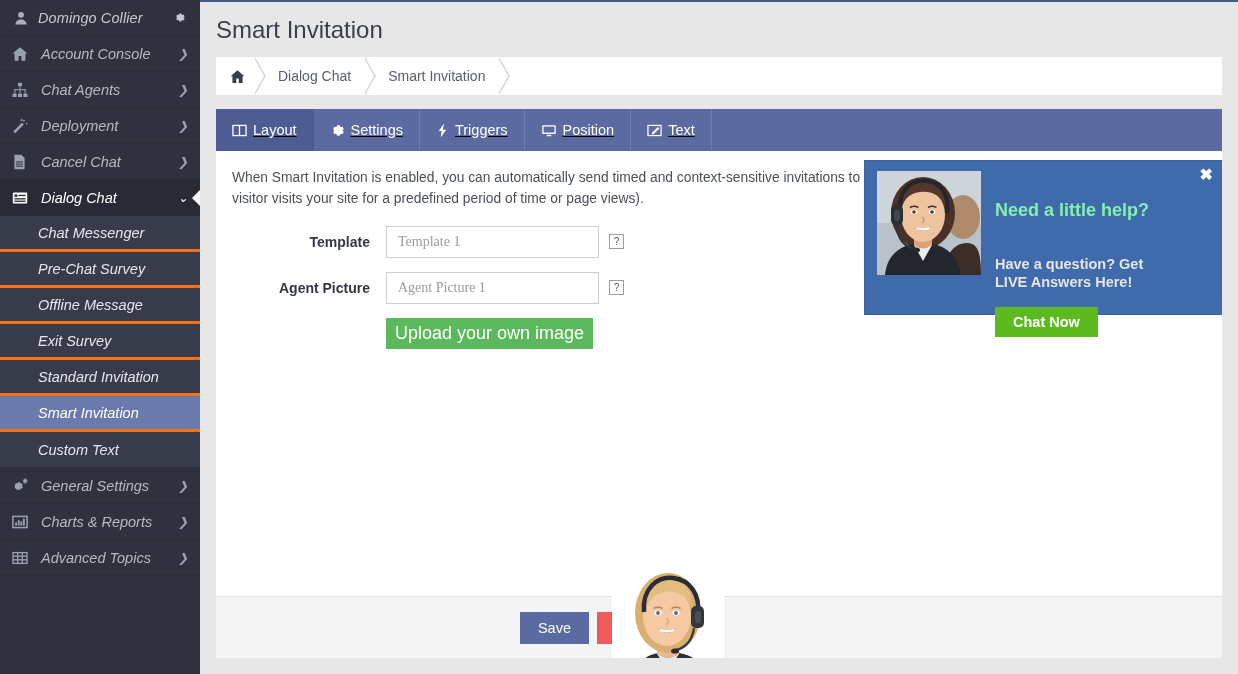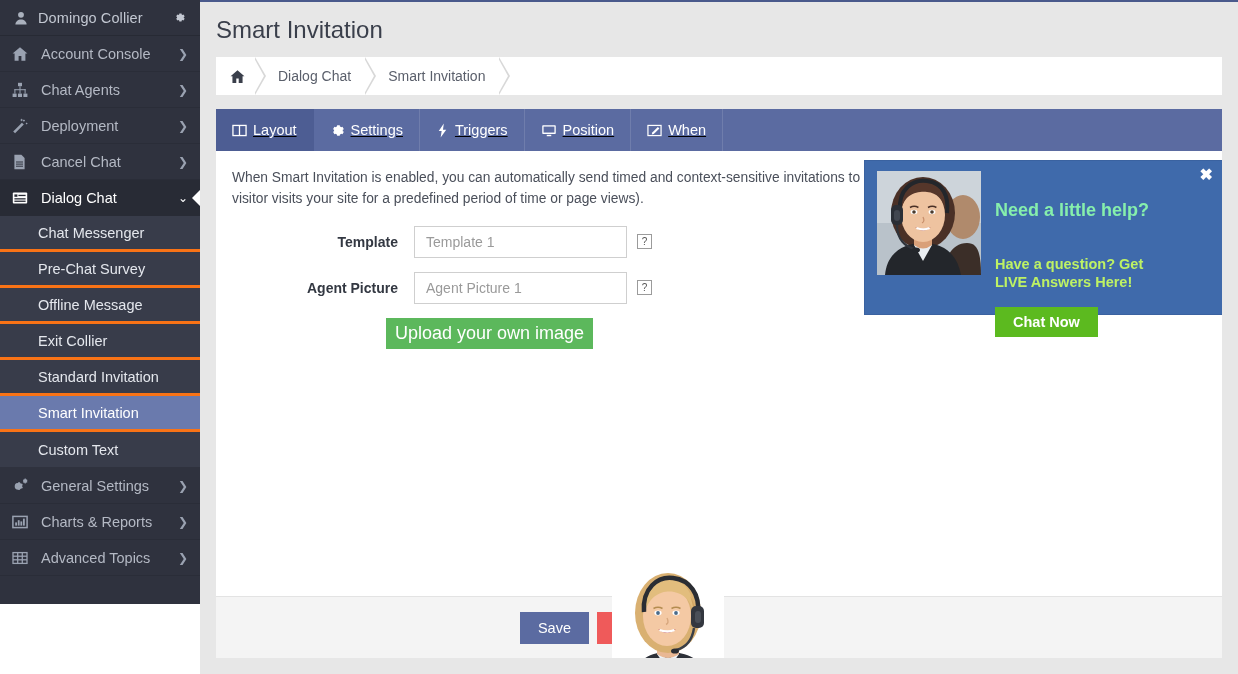--- a/index.html
+++ b/index.html
@@ -6,24 +6,25 @@
   html, body {
     width: 1238px; height: 674px;
     overflow: hidden;
     font-family: "Liberation Sans", sans-serif;
     background: #ffffff;
   }
   .app { display: flex; width: 1238px; height: 674px; }
 
   
   .sidebar {
-    width: 200px; min-width: 200px; height: 604px;
+    width: 200px; min-width: 200px; height: 674px;
     background: #2f323e;
     position: relative;
     overflow: hidden;
+    font-style: italic;
   }
   .user-bar {
     height: 36px;
     display: flex; align-items: center;
     padding: 0 12px;
     color: #b9bec9;
     font-size: 14.5px;
     border-bottom: 1px solid #272a34;
     background: #2f323e;
   }
@@ -152,29 +153,28 @@
     white-space: normal;
     width: 1160px;
   }
 
   .form { padding: 16px 0 0 0; }
   .form-row { display: flex; align-items: center; margin-bottom: 14px; }
   .form-label {
     width: 170px; text-align: right;
     font-size: 14px; font-weight: bold; color: #333842;
     padding-right: 16px;
-    margin-left: 28px;
   }
   .form-input {
     width: 213px; height: 32px;
     border: 1px solid #cfcfcf;
     background: #fff;
     font-size: 14px; color: #9a9a9a;
     padding: 0 11px;
-    font-family: Liberation Sans, sans-serif;
+    font-family: Liberation Serif, serif;
     outline: none;
   }
   .help-btn {
     width: 15px; height: 15px;
     border: 1px solid #9b9b9b;
     margin-left: 10px;
     font-size: 10px; color: #555;
     display: flex; align-items: center; justify-content: center;
     background: #fff; cursor: pointer;
     line-height: 1;
@@ -213,21 +213,21 @@
   }
   .invite-inner { display: flex; gap: 14px; }
   .invite-photo { width: 104px; height: 104px; flex: none; position: relative; overflow:hidden; background:#c9cfd6;}
   .invite-right { flex: 1; padding-top: 4px; }
   .invite-title {
     color: #86efac; font-size: 18px; font-weight: bold;
     margin-bottom: 10px;
     margin-top: 25px;
   }
   .invite-sub {
-    color: #bef264; font-size: 14.5px; line-height: 1.25;
+    color: #e5e5e5; font-size: 14.5px; line-height: 1.25;
     font-weight: bold;
     width: 180px;
     margin-top: 34px;
   }
   .invite-actions {
     display: flex; align-items: center; gap: 17px;
     margin-top: 16px; margin-left: 118px;
   }
   .btn-chat {
     background: #5cba1f; color: #ffffff;
@@ -353,21 +353,21 @@
       <div class="sub-item">
         <span>Chat Messenger</span>
       </div>
       <div class="sub-item">
         <span>Pre-Chat Survey</span>
       </div>
       <div class="sub-item">
         <span>Offline Message</span>
       </div>
       <div class="sub-item">
-        <span>Exit Collier</span>
+        <span>Exit Survey</span>
       </div>
       <div class="sub-item">
         <span>Standard Invitation</span>
       </div>
       <div class="sub-item active">
         <span>Smart Invitation</span>
       </div>
       <div class="sub-item last">
         <span>Custom Text</span>
       </div>
@@ -484,21 +484,21 @@
           <span>Position</span>
         </div>
 
         <div class="tab">
           <span class="t-icon">
             <svg width="15" height="15" viewBox="0 0 16 16" fill="none" stroke="#fff" stroke-width="1.3">
               <rect x="1" y="2.6" width="14" height="10.8"></rect>
               <path d="M11.6 4.2 5.6 10.2l-.5 2.1 2.1-.5 6-6z" fill="#fff" stroke="none"></path>
             </svg>
           </span>
-          <span>When</span>
+          <span>Text</span>
         </div>
 
       </div>
     </div>
 
     <div class="panel">
       <div class="panel-body">
 
         <div class="desc">When Smart Invitation is enabled, you can automatically send timed and context-sensitive invitations to visitors on your website when certain pre-defined conditions are met (e.g. a visitor visits your site for a predefined period of time or page views).</div>
 

